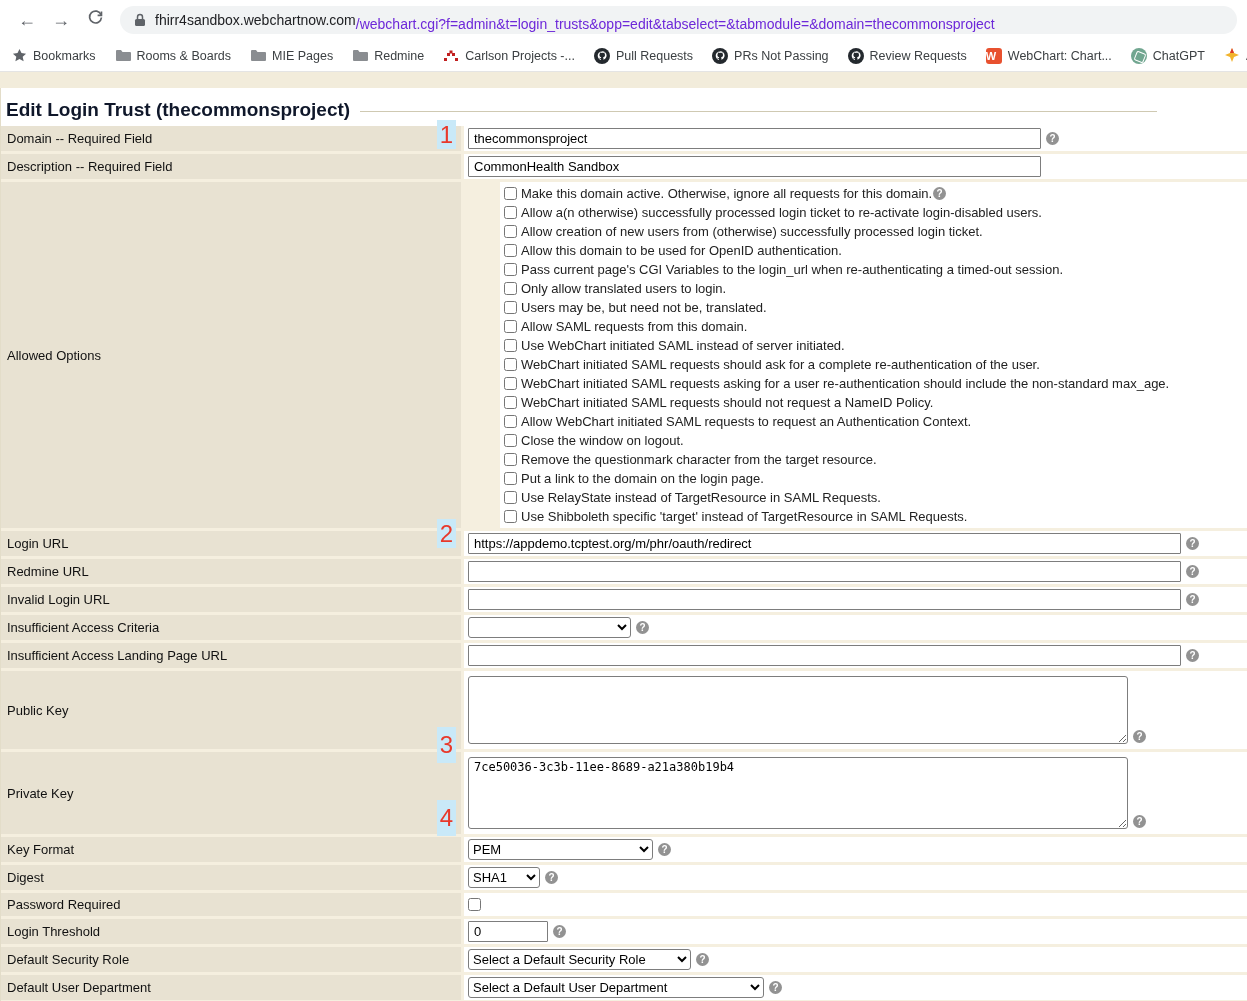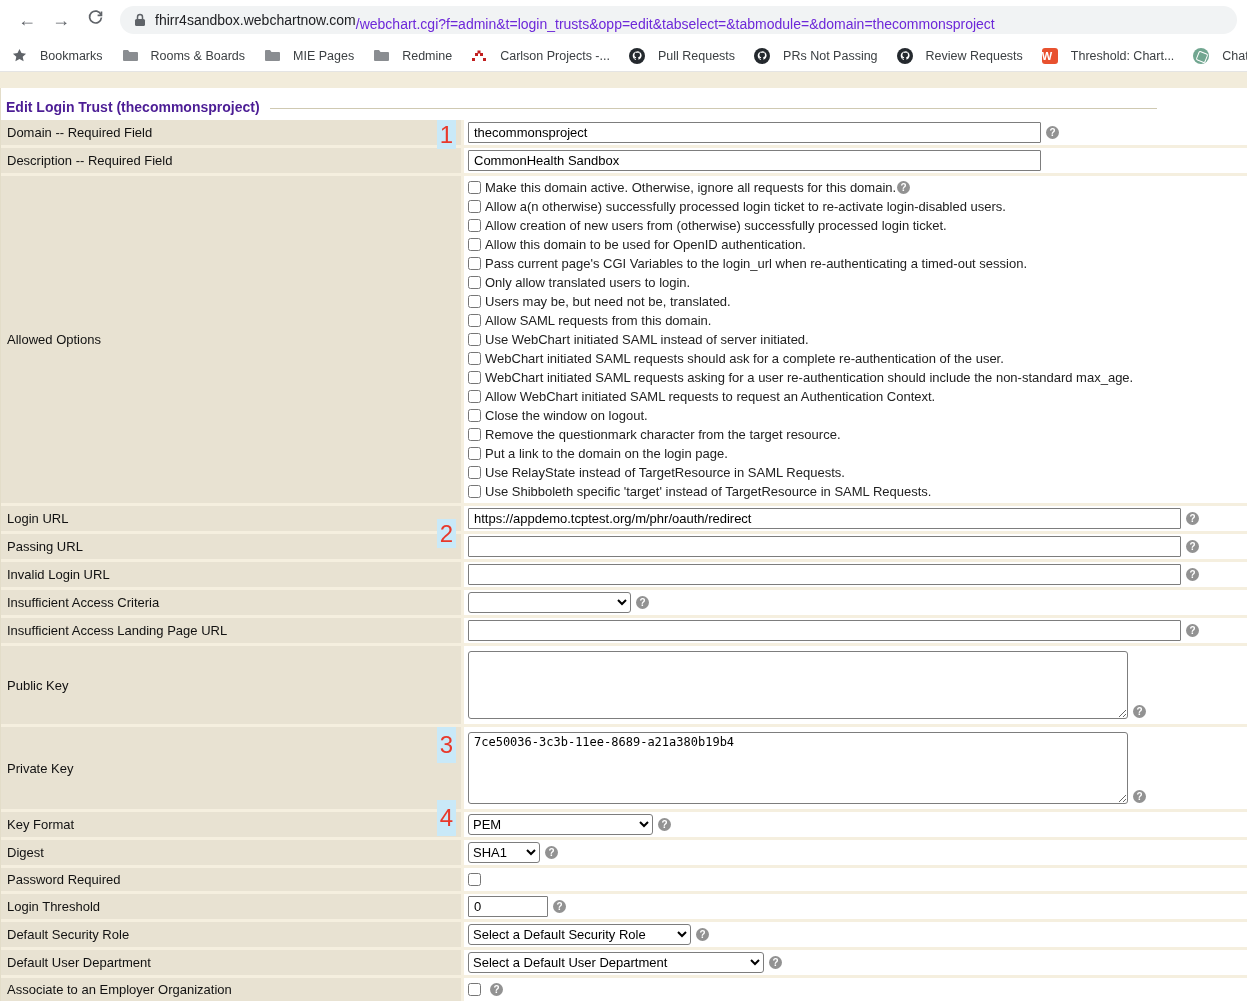--- a/index.html
+++ b/index.html
@@ -10,36 +10,36 @@
   }
   
   .chrome { height:40px; background:#fff; display:flex; align-items:center; padding:0 10px; }
   .nav-btn { color:#5f6368; font-size:18px; width:24px; text-align:center; margin:0 5px; cursor:pointer; flex:none; }
   .omnibox { flex:1; height:28px; background:#f1f3f4; border-radius:14px; display:flex; align-items:center; padding:0 14px; margin-left:8px; font-size:14px; overflow:hidden; white-space:nowrap; }
   .lock-icon { flex:none; margin-right:9px; display:flex; }
   .url-domain { color:#202124; }
   .url-path { color:#6d28d9;margin-top:7px; }
   
   .bookmarks { height:32px; background:#fff; border-bottom:1px solid #e4e4e4; display:flex; align-items:center; padding:0 12px; gap:19px; font-size:12.5px; color:#3c4043; overflow:hidden; }
-  .bm { display:flex; align-items:center; gap:13px; white-space:nowrap; cursor:pointer; flex:none; }
+  .bm { display:flex; align-items:center; gap:6px; white-space:nowrap; cursor:pointer; flex:none; }
   .bm .ic { display:flex; flex:none; }
   .ic-letter { width:16px; height:16px; border-radius:3px; color:#fff; font-weight:bold; font-size:11px; line-height:16px; text-align:center; }
   .ic-wc { background:#e8512f; }
   .ic-gpt { width:16px; height:16px; border-radius:50%; background:#71a690; position:relative; }
   .ic-gpt::before { content:""; position:absolute; left:4px; top:4px; width:8px; height:8px; border:1.5px solid #fff; border-radius:2px; transform:rotate(22deg); }
   
   .beige-strip { height:16px; background:#f2ecdb; }
   .legend-row { background:#fff; padding:11px 0 5px 5px; display:flex; align-items:center; border-left:1px solid #e3ddc9; }
-  .legend { color:#4c1d95; font-weight:bold; font-size:14px; flex:none; }
+  .legend { color:#0f172a; font-weight:bold; font-size:19px; flex:none; }
   .legend-line { height:1px; background:#cfc9b2; flex:1; margin:3px 90px 0 10px; }
   .formtable { background:#f5efdf; border-left:1px solid #e3ddc9; }
   .frow { display:flex; margin-bottom:3px; }
   .flabel { width:460px; margin-right:3px; background:#e8e2d2; font-size:13px; color:#111; padding:4px 6px; display:flex; align-items:center; flex:none; }
   .fctl { flex:1; background:#fff; display:flex; align-items:center; padding:2px 6px 2px 4px; min-height:22px; }
-  .fctl.block { display:block; padding:2px 0 2px 4px; }
+  .fctl.block { display:block; padding:2px 0 2px 4px;margin-left:36px; }
   .fctl.bottom { align-items:flex-end; }
   input[type=text] { height:21px; border:1px solid #7d7d7d; border-radius:1px; font-size:13px; padding:1px 5px; font-family:"Liberation Sans",sans-serif; background:#fff; }
   .w573 { width:573px; } .w713 { width:713px; } .w80 { width:80px; }
   select { height:21px; border:1px solid #7d7d7d; border-radius:3px; font-size:13px; background:#fff; font-family:"Liberation Sans",sans-serif; }
   textarea { width:660px; border:1px solid #7d7d7d; border-radius:3px; font-size:12px; font-family:"DejaVu Sans Mono",monospace; resize:both; padding:2px 5px; margin:3px 0; display:block; }
   .ta-pub { height:68px; }
   .ta-priv { height:72px; }
   input[type=checkbox] { width:13px; height:13px; margin:0 4px 0 0; flex:none; }
   .chk-line { display:flex; align-items:center; height:19px; font-size:13px; color:#222; }
   .help { width:13px; height:13px; border-radius:50%; background:#929292; color:#fff; font-size:10px; font-weight:bold; line-height:13px; text-align:center; display:inline-block; margin-left:5px; flex:none; cursor:pointer; }
@@ -143,21 +143,21 @@
     <span class="ic">
         <svg width="16" height="16" viewBox="0 0 16 16">
           <circle cx="8" cy="8" r="8" fill="#24292e"></circle>
           <path d="M8 3.5 c-2.5 0-4.3 1.9-4.3 4.3 0 1.9 1.2 3.5 2.9 4.1 .2 0 .3-.1 .3-.2 v-1 c-1.2.2-1.5-.5-1.6-.8 .3-.6.8.1 1.6 0 .1-.4.3-.6.5-.8 -1-.1-2-.5-2-2.2 0-.5.2-.9.5-1.2 0-.1-.2-.6 0-1.2 0 0 .4-.1 1.2.5 .4-.1.7-.2 1.1-.2 s.8 0 1.1.2 c.9-.6 1.2-.5 1.2-.5 .2.6 0 1.1 0 1.2 .3.3.5.7.5 1.2 0 1.7-1 2.1-2 2.2 .2.1.4.4.4.9 v1.4 c0 .1.1.3.3.2 1.7-.6 2.9-2.2 2.9-4.1 0-2.4-1.9-4.3-4.3-4.3z" fill="#fff"></path>
         </svg>
       </span>
     <span>Review Requests</span>
   </div>
   <div class="bm">
     <span class="ic ic-letter ic-wc">W</span>
-    <span>Threshold: Chart...</span>
+    <span>WebChart: Chart...</span>
   </div>
   <div class="bm">
     <span class="ic ic-gpt"></span>
     <span>ChatGPT</span>
   </div>
   <div class="bm">
     <span class="ic">
         <svg width="16" height="15" viewBox="0 0 16 15">
           <path d="M8 0 l2 5 5 2 -5 2 -2 5 -2-5 -5-2 5-2z" fill="#f2b32c"></path>
           <path d="M8 0 l2 5 -4 0z" fill="#d93a2b"></path>
@@ -234,20 +234,24 @@
       <div class="chk-line">
           <input type="checkbox" style="">
           <span>WebChart initiated SAML requests should ask for a complete re-authentication of the user.</span>
         </div>
       <div class="chk-line">
           <input type="checkbox" style="">
           <span>WebChart initiated SAML requests asking for a user re-authentication should include the non-standard max_age.</span>
         </div>
       <div class="chk-line">
           <input type="checkbox" style="">
+          <span>WebChart initiated SAML requests should not request a NameID Policy.</span>
+        </div>
+      <div class="chk-line">
+          <input type="checkbox" style="">
           <span>Allow WebChart initiated SAML requests to request an Authentication Context.</span>
         </div>
       <div class="chk-line">
           <input type="checkbox" style="">
           <span>Close the window on logout.</span>
         </div>
       <div class="chk-line">
           <input type="checkbox" style="">
           <span>Remove the questionmark character from the target resource.</span>
         </div>
@@ -268,21 +272,21 @@
 
   <div class="frow">
     <div class="flabel">Login URL</div>
     <div class="fctl">
       <input type="text" class="w713" value="https://appdemo.tcptest.org/m/phr/oauth/redirect" style="">
       <span class="help"></span>
     </div>
   </div>
 
   <div class="frow">
-    <div class="flabel">Passing URL</div>
+    <div class="flabel">Redmine URL</div>
     <div class="fctl">
       <input type="text" class="w713" value="" style="">
       <span class="help"></span>
     </div>
   </div>
 
   <div class="frow">
     <div class="flabel">Invalid Login URL</div>
     <div class="fctl">
       <input type="text" class="w713" value="" style="">

